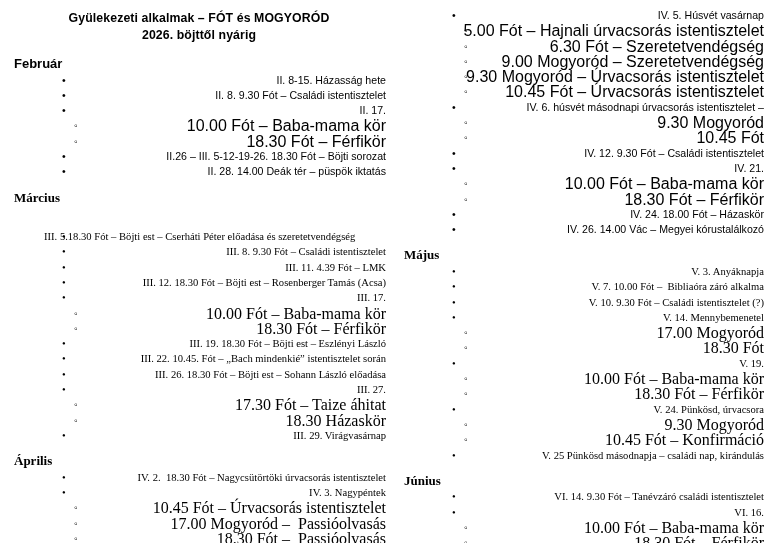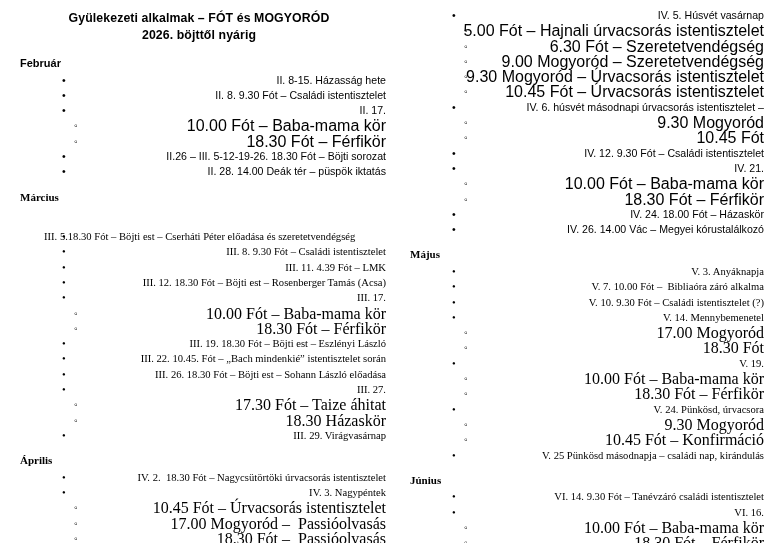--- a/index.html
+++ b/index.html
@@ -57,24 +57,24 @@
   }
 
   .month {
     margin: 0 0 1px 0;
   }
   .month + .month {
     margin-top: 10px;
     font-family: Liberation Serif, serif;
   }
   .month-name {
-    font-size: 11px;
+    font-size: 13px;
     font-weight: bold;
     line-height: 15.5px;
-    margin: 0 0 1px 6px;
+    margin: 0 0 1px 0;
   }
 
   ul.lvl1 {
     list-style: none;
     margin: 0;
     padding: 0;
   }
   ul.lvl1 > li {
     position: relative;
     font-size: 10.6px;

